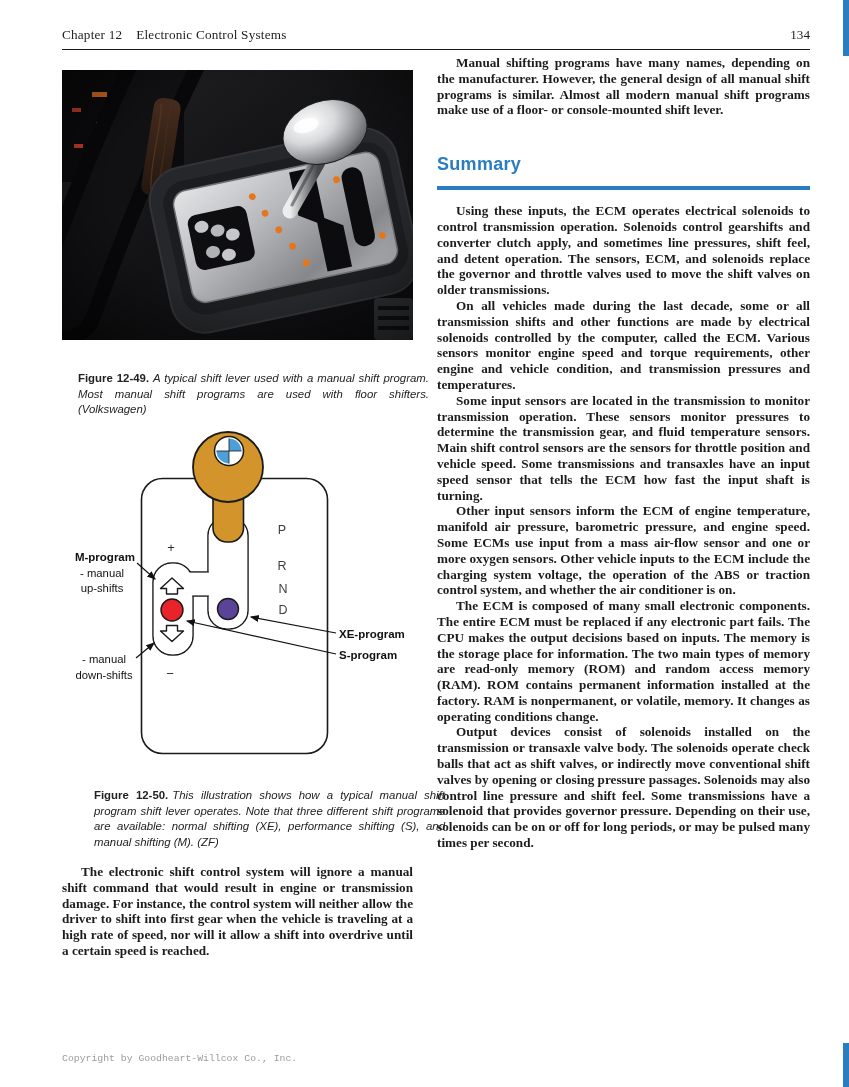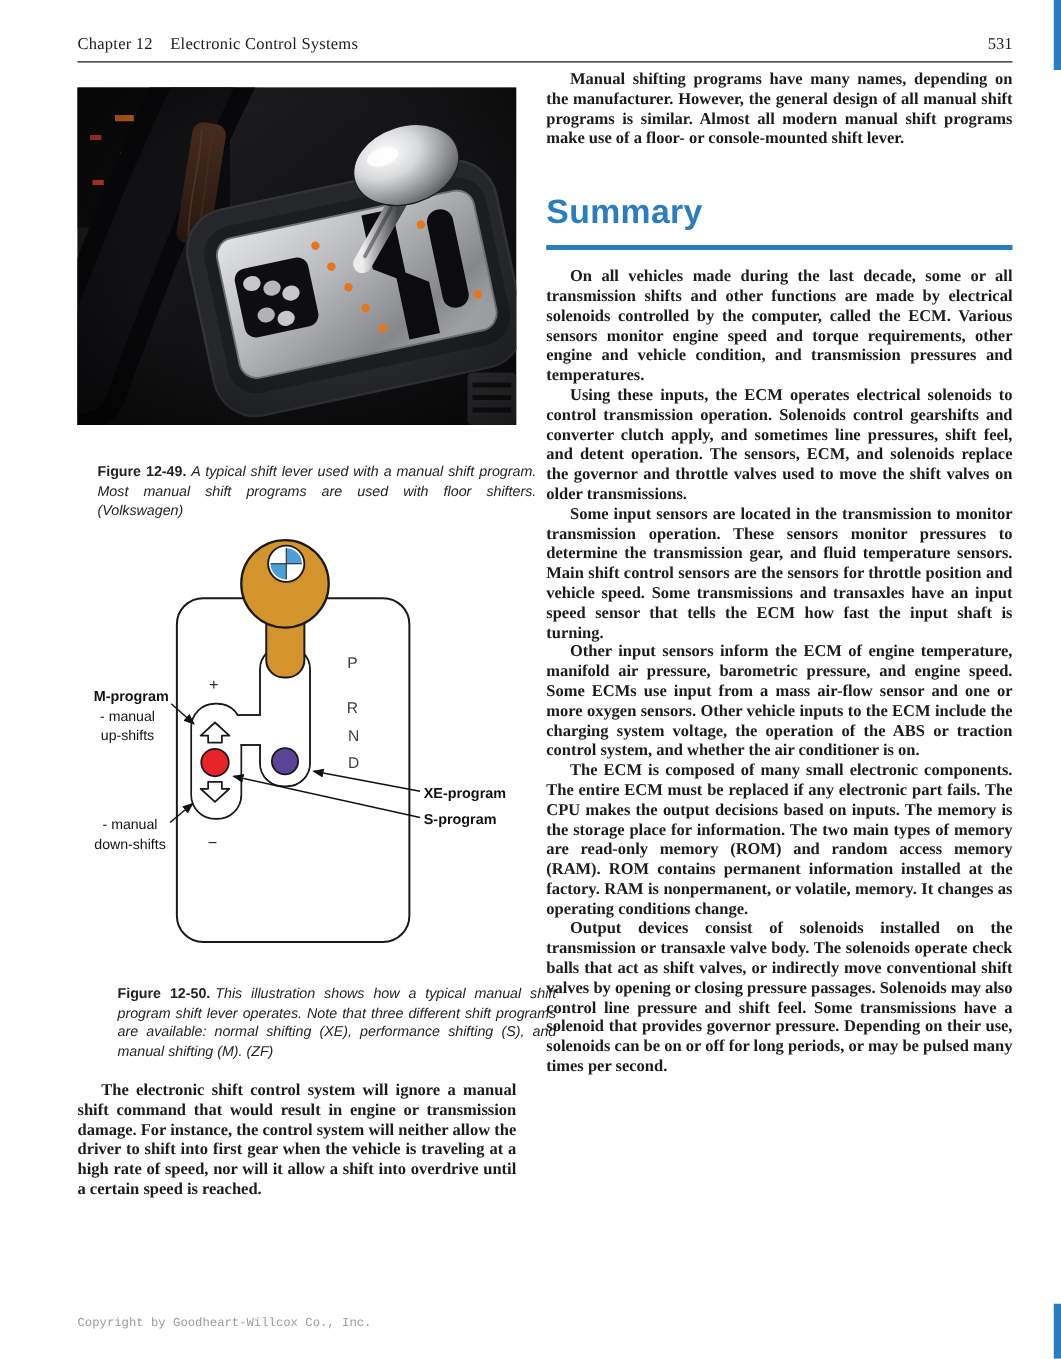--- a/index.html
+++ b/index.html
@@ -35,21 +35,21 @@
   .cap-label{font-weight:bold;margin-right:4px;}
   .cap-text{font-style:italic;}
   .caption49{position:absolute;left:0;top:285px;width:351px;}
   .diagram{position:absolute;left:0;top:350px;width:351px;height:345px;}
   .caption50{position:absolute;left:16px;top:702px;width:351px;}
   .left-body{position:absolute;left:0;top:794px;width:351px;}
 
   
   .summary-head{
     font-family:"Liberation Sans",sans-serif;font-weight:bold;
-    font-size:27px;color:#2A7DC0;letter-spacing:.3px;
+    font-size:18px;color:#2A7DC0;letter-spacing:.3px;
     margin:36px 0 13px 0;padding-bottom:11px;border-bottom:4px solid #2A7DC0;
   }
 
   
   .copyright{position:absolute;left:62px;top:1053px;
     font-family:Liberation Mono, monospace;font-size:9.8px;color:#9b9b9b;}
 
   
   .edge-strip{position:absolute;right:0;width:6px;background:#2A7DC0;}
   .edge-strip.top{top:0;height:56px;}
@@ -59,21 +59,21 @@
 </style>
 </head>
 <body>
 
 <div class="page">
 
   <div class="pg-header">
     <div class="chap">
       <span>Chapter 12</span><span class="sp"></span><span>Electronic Control Systems</span>
     </div>
-    <div>531</div>
+    <div>134</div>
   </div>
   <div class="header-rule"></div>
 
   <div class="col-left">
 
     <div class="photo">
       <svg width="351" height="270" viewBox="0 0 351 270">
         <defs>
           <linearGradient id="bgG" x1="0" y1="0" x2="1" y2="1">
             <stop offset="0" stop-color="#232326"></stop>
@@ -246,22 +246,22 @@
     </p>
 
     <div class="left-body body-text">
       <p class="indent">The electronic shift control system will ignore a manual shift command that would result in engine or transmission damage. For instance, the control system will neither allow the driver to shift into first gear when the vehicle is traveling at a high rate of speed, nor will it allow a shift into overdrive until a certain speed is reached.</p>
     </div>
   </div>
 
   <div class="col-right body-text">
     <p class="indent">Manual shifting programs have many names, depending on the manufacturer. However, the general design of all manual shift programs is similar. Almost all modern manual shift programs make use of a floor- or console-mounted shift lever.</p>
     <h2 class="summary-head">Summary</h2>
+    <p class="indent">Using these inputs, the ECM operates electrical solenoids to control transmission operation. Solenoids control gearshifts and converter clutch apply, and sometimes line pressures, shift feel, and detent operation. The sensors, ECM, and solenoids replace the governor and throttle valves used to move the shift valves on older transmissions.</p>
     <p class="indent">On all vehicles made during the last decade, some or all transmission shifts and other functions are made by electrical solenoids controlled by the computer, called the ECM. Various sensors monitor engine speed and torque requirements, other engine and vehicle condition, and transmission pressures and temperatures.</p>
-    <p class="indent">Using these inputs, the ECM operates electrical solenoids to control transmission operation. Solenoids control gearshifts and converter clutch apply, and sometimes line pressures, shift feel, and detent operation. The sensors, ECM, and solenoids replace the governor and throttle valves used to move the shift valves on older transmissions.</p>
     <p class="indent">Some input sensors are located in the transmission to monitor transmission operation. These sensors monitor pressures to determine the transmission gear, and fluid temperature sensors. Main shift control sensors are the sensors for throttle position and vehicle speed. Some transmissions and transaxles have an input speed sensor that tells the ECM how fast the input shaft is turning.</p>
     <p class="indent">Other input sensors inform the ECM of engine temperature, manifold air pressure, barometric pressure, and engine speed. Some ECMs use input from a mass air-flow sensor and one or more oxygen sensors. Other vehicle inputs to the ECM include the charging system voltage, the operation of the ABS or traction control system, and whether the air conditioner is on.</p>
     <p class="indent">The ECM is composed of many small electronic components. The entire ECM must be replaced if any electronic part fails. The CPU makes the output decisions based on inputs. The memory is the storage place for information. The two main types of memory are read-only memory (ROM) and random access memory (RAM). ROM contains permanent information installed at the factory. RAM is nonpermanent, or volatile, memory. It changes as operating conditions change.</p>
     <p class="indent">Output devices consist of solenoids installed on the transmission or transaxle valve body. The solenoids operate check balls that act as shift valves, or indirectly move conventional shift valves by opening or closing pressure passages. Solenoids may also control line pressure and shift feel. Some transmissions have a solenoid that provides governor pressure. Depending on their use, solenoids can be on or off for long periods, or may be pulsed many times per second.</p>
   </div>
 
   <div class="copyright">Copyright by Goodheart-Willcox Co., Inc.</div>
 
   <div class="edge-strip top"></div>
   <div class="edge-strip bottom"></div>

